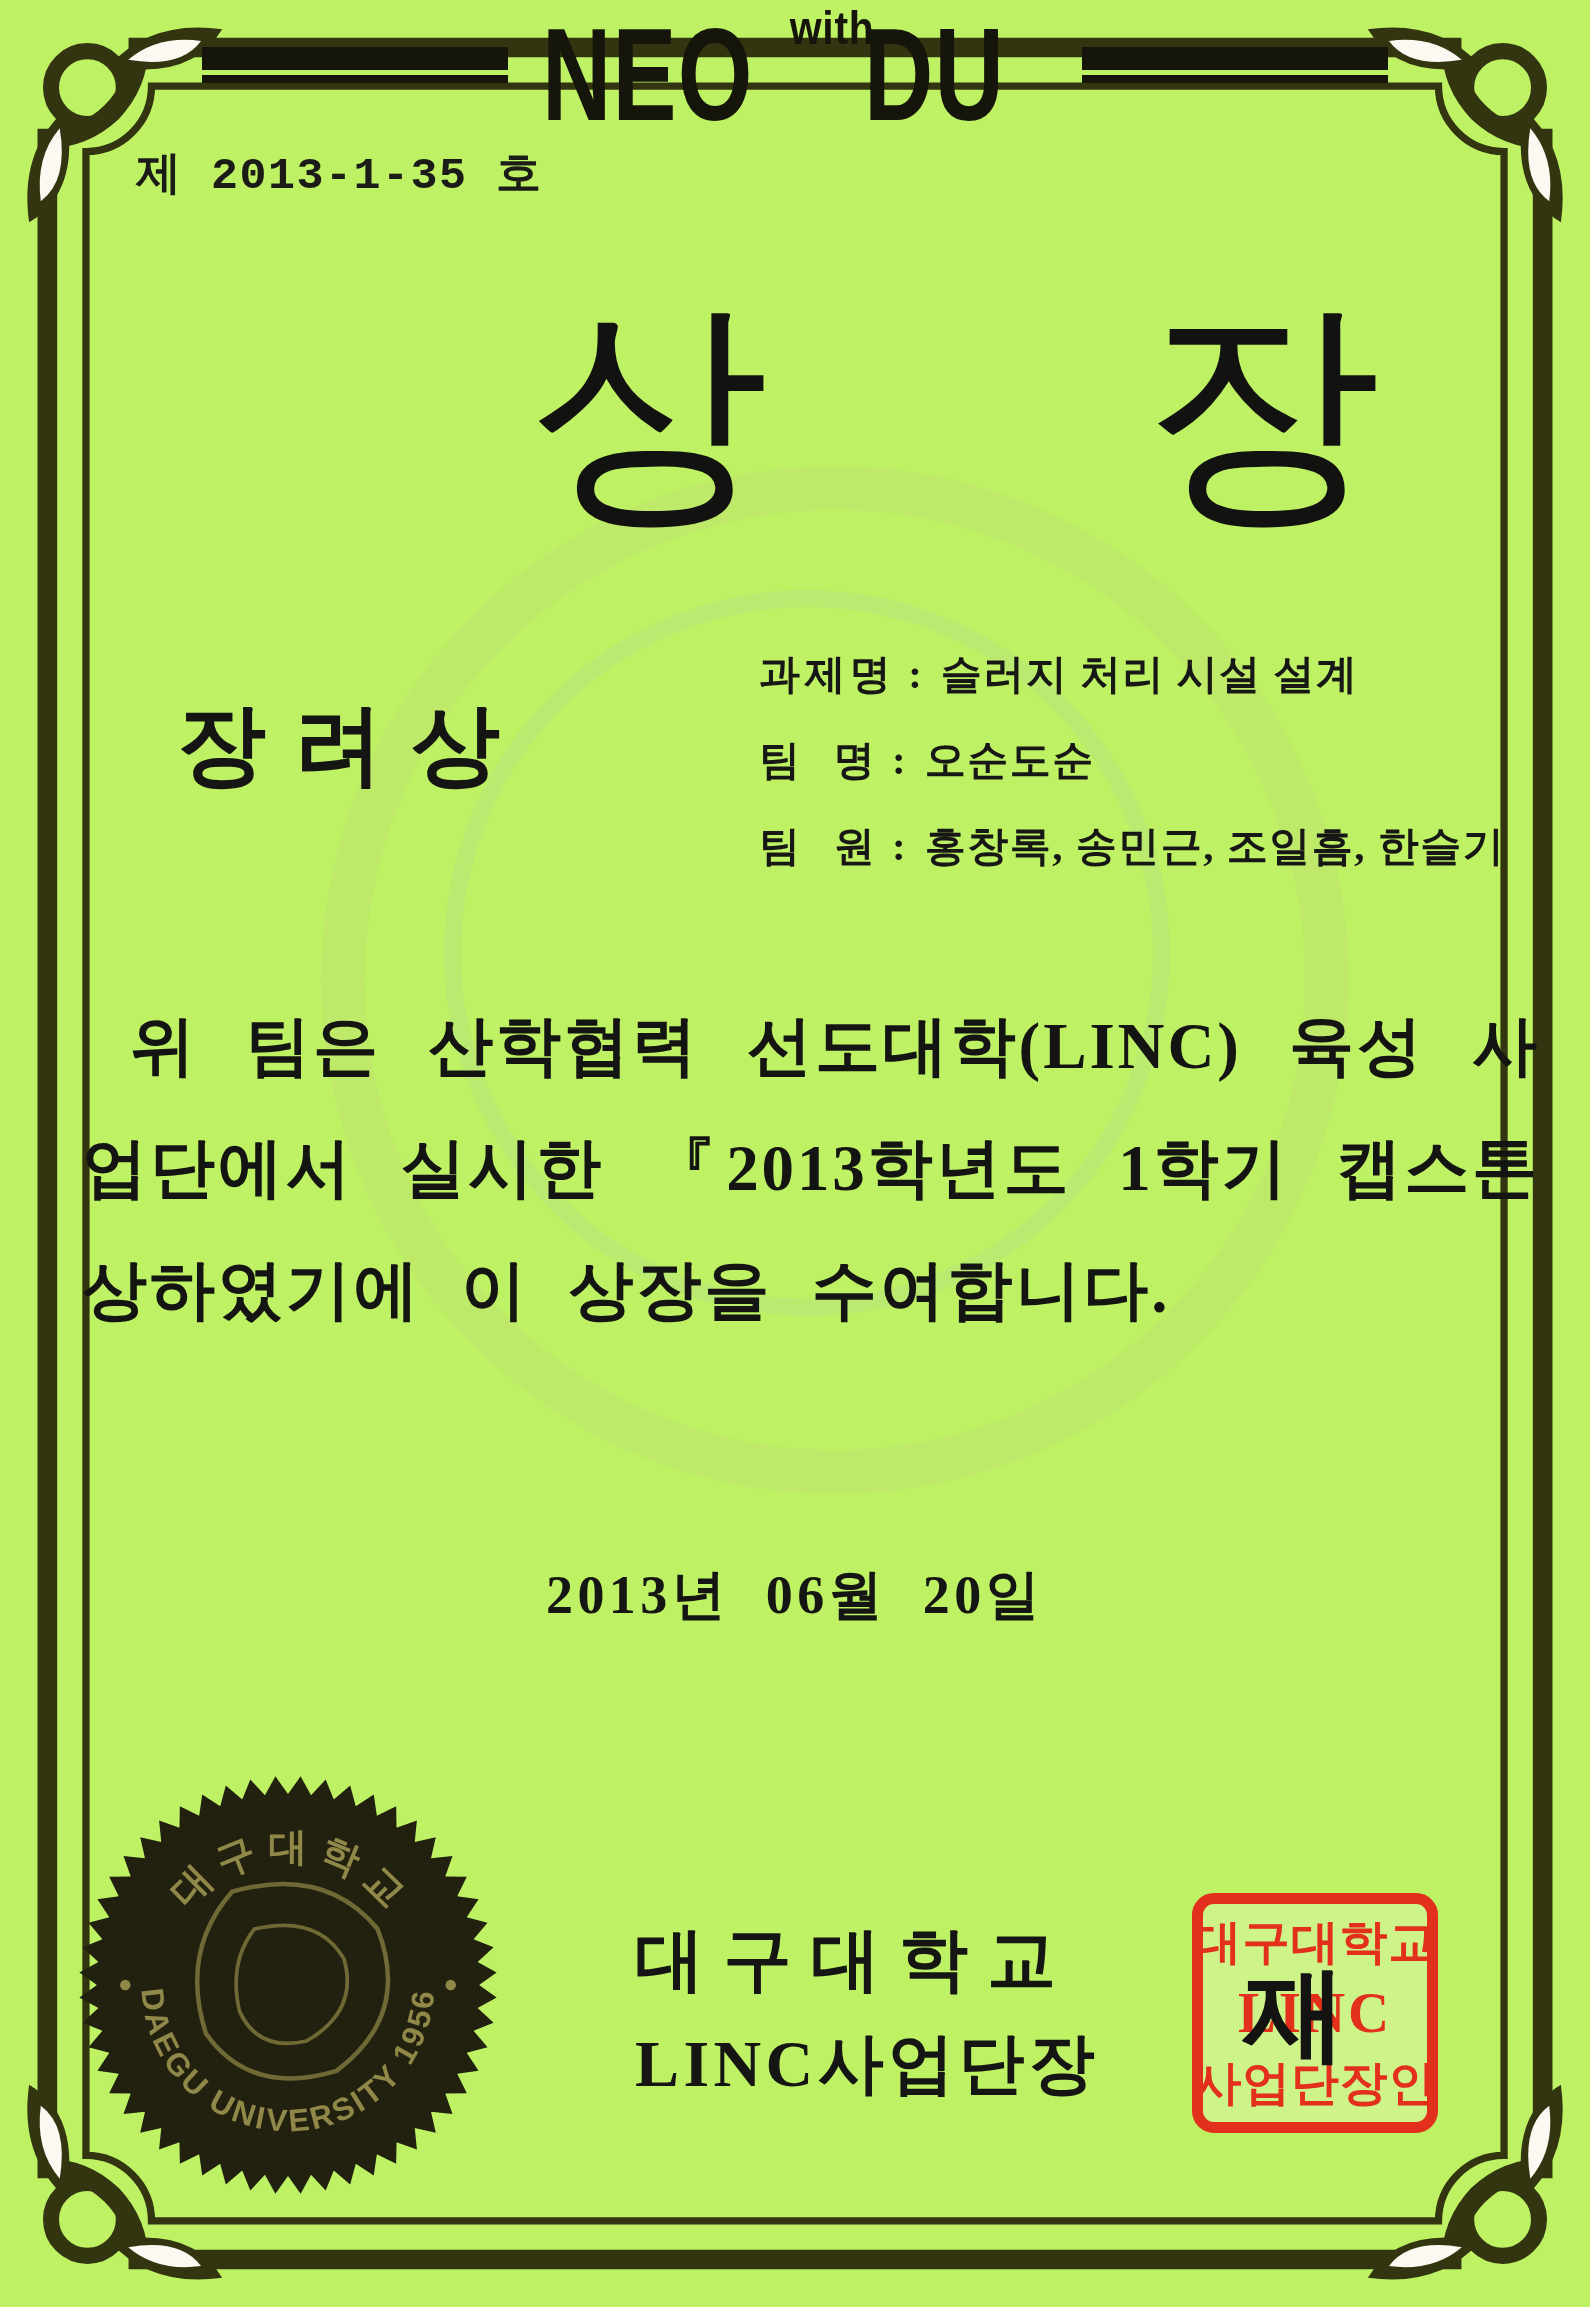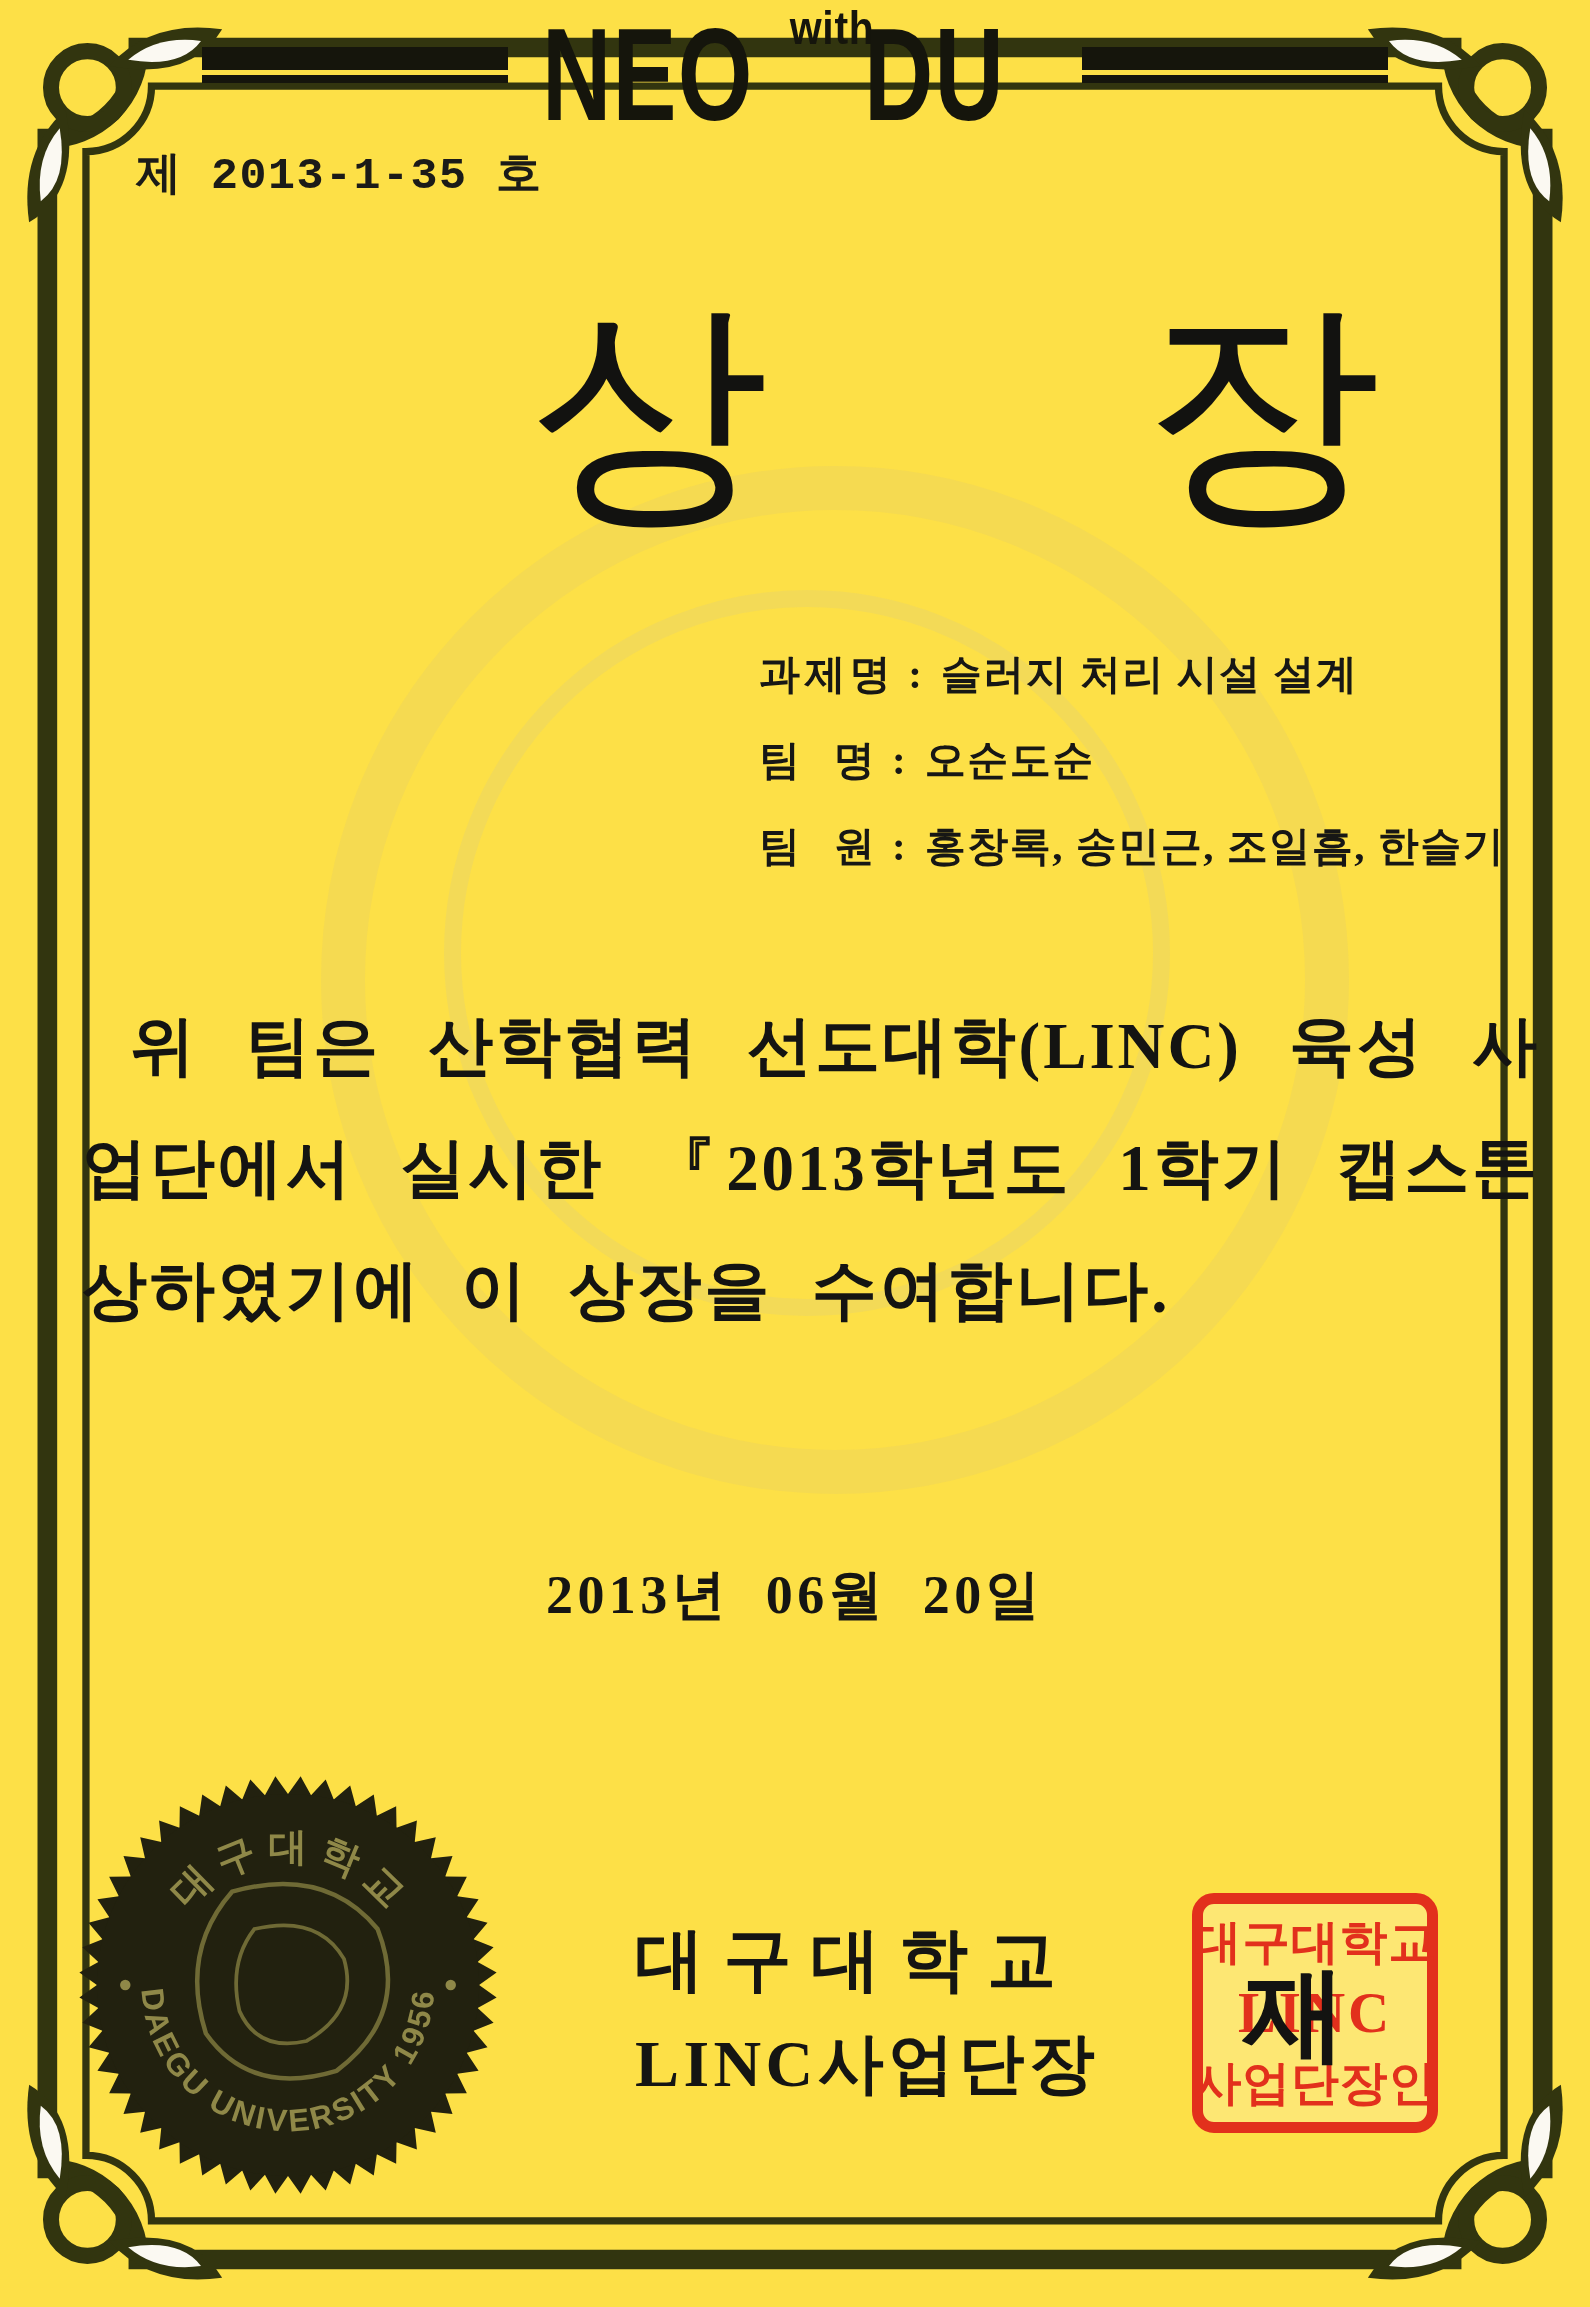--- a/index.html
+++ b/index.html
@@ -1,19 +1,19 @@
 <!DOCTYPE html>
 <html style="font-size:11.7px"><head>
 <meta charset="utf-8">
 <style>
   html,body{margin:0;padding:0;background:#e8e6de;}
   .page{
     position:relative;
     width:1590px;height:2307px;
-    background:#fde047;
+    background:#bef264;
     font-family:"Liberation Serif","DejaVu Serif",serif;
     color:#161616;
     overflow:hidden;
   }
   
   .frame-svg{position:absolute;left:0;top:0;width:1590px;height:2307px;}
   
   .watermark{
     position:absolute;left:321px;top:466px;width:940px;height:940px;
     border:44px solid rgba(195,185,140,.14);border-radius:50%;
@@ -162,20 +162,21 @@
     </div>
   </div>
 
   <div class="doc-number">제 2013-1-35 호</div>
 
   <div class="title">
     <span>상</span>
     <span>장</span>
   </div>
 
+  <div class="award-name">장려상</div>
 
   <div class="details">
     <div class="detail-row">
       <span class="detail-label">과제명</span>
       <span class="detail-sep">:</span>
       <span class="detail-value">슬러지 처리 시설 설계</span>
     </div>
     <div class="detail-row">
       <span class="detail-label">팀  명</span>
       <span class="detail-sep">:</span>

